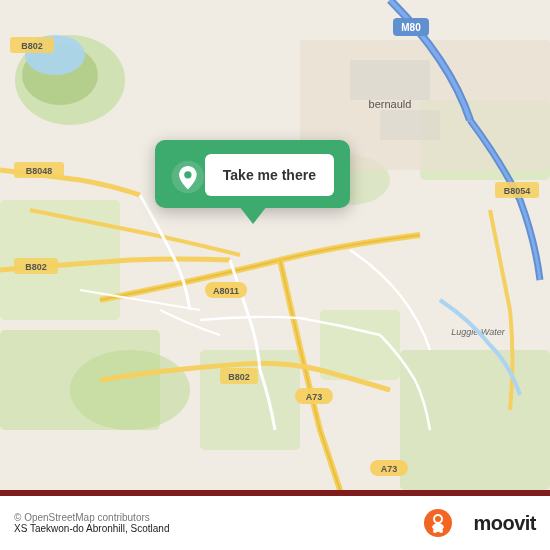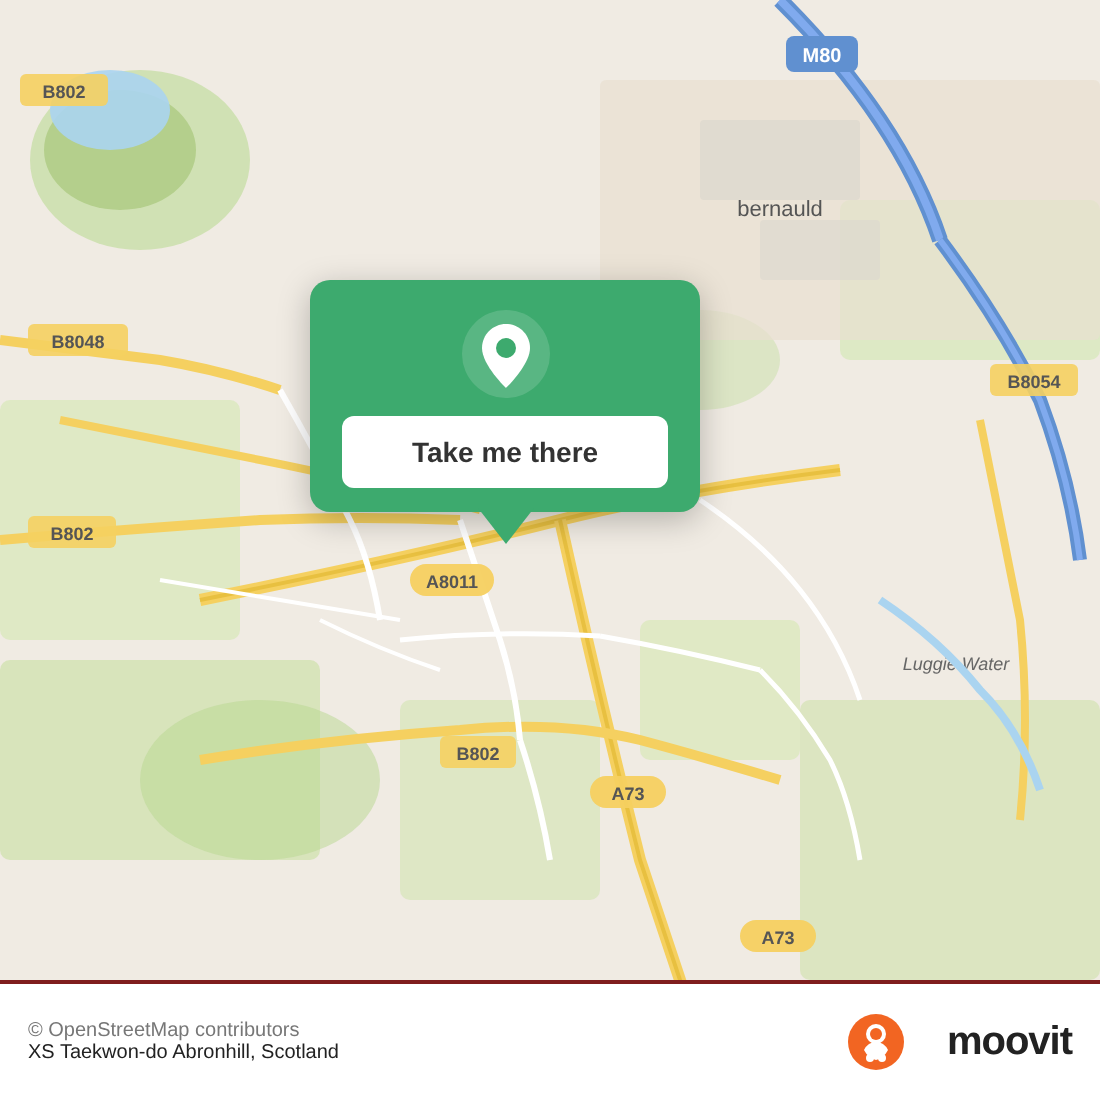--- a/index.html
+++ b/index.html
@@ -29,22 +29,21 @@
 
     
     #popup-card {
       position: absolute;
       top: 140px;
       left: 155px;
       width: 195px;
       background: #3daa6e;
       border-radius: 10px;
       display: flex;
-      flex-direction: column;
-      align-items: center;
+      flex-direction: row;
       padding: 14px 16px 0 16px;
       box-shadow: 0 4px 16px rgba(0,0,0,0.25);
       z-index: 10;
     }
 
     #popup-card .pin-icon {
       width: 46px;
       height: 46px;
       margin-bottom: 8px;
     }
@@ -79,21 +78,21 @@
 
     
     #footer {
       width: 550px;
       height: 60px;
       background: white;
       display: flex;
       align-items: center;
       justify-content: space-between;
       padding: 0 14px;
-      border-top: 2px solid #7f1d1d;
+      border-top: 6px solid #7f1d1d;
     }
 
     #moovit-logo {
       display: flex;
       align-items: center;
       gap: 21px;
     }
 
     #moovit-text {
       font-size: 20px;

